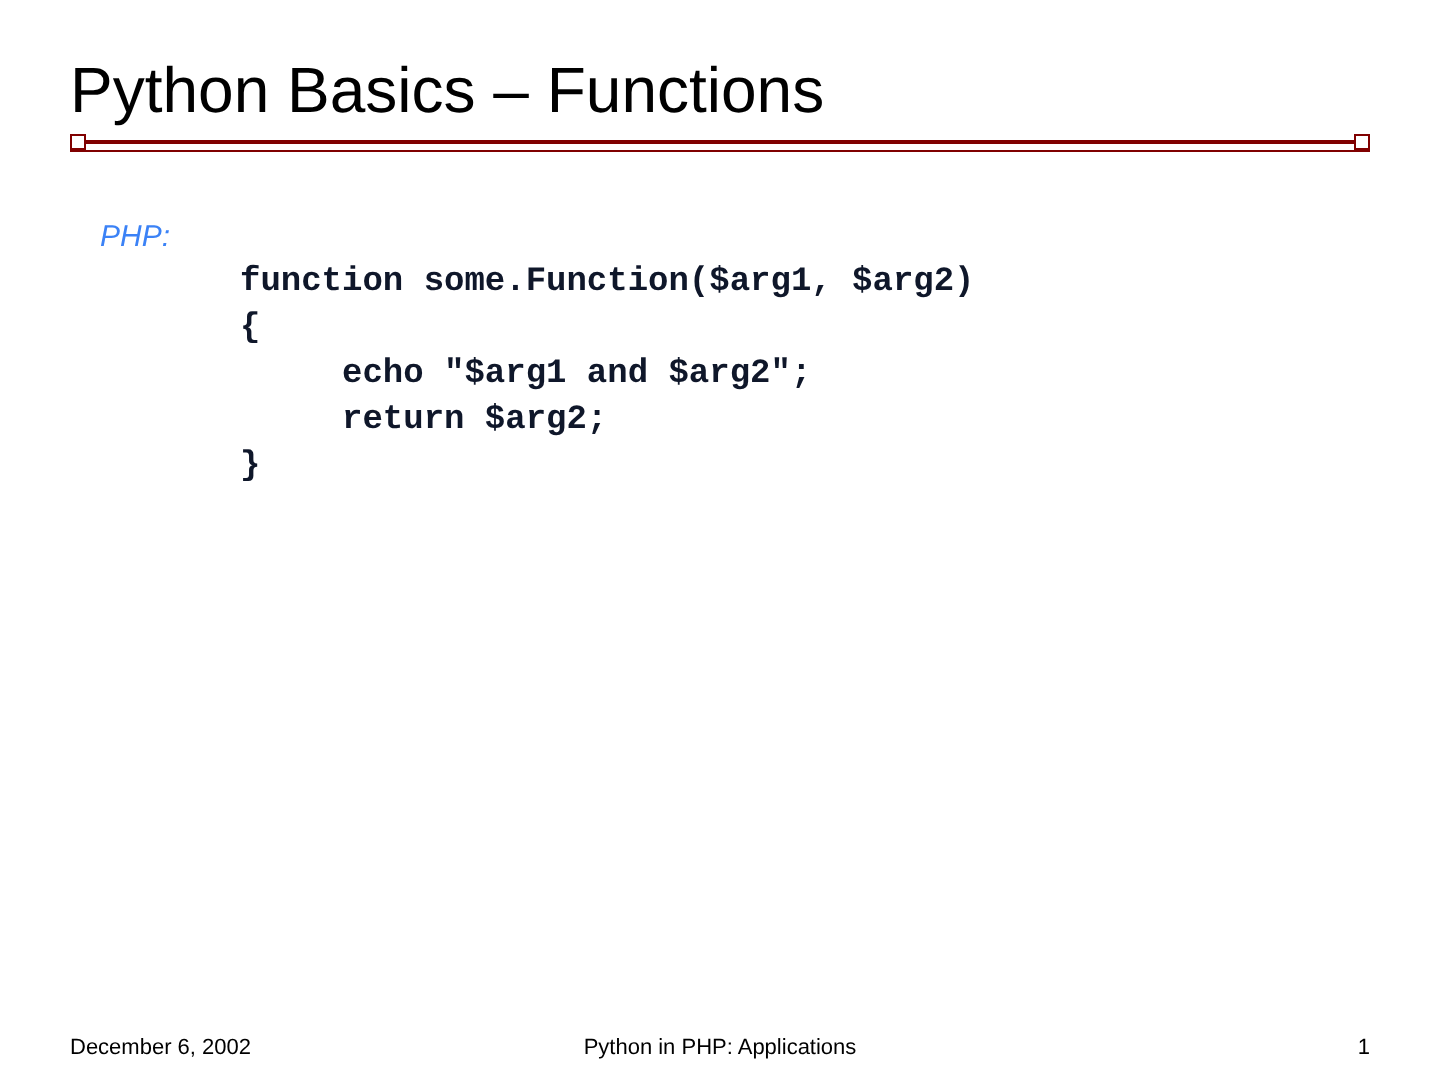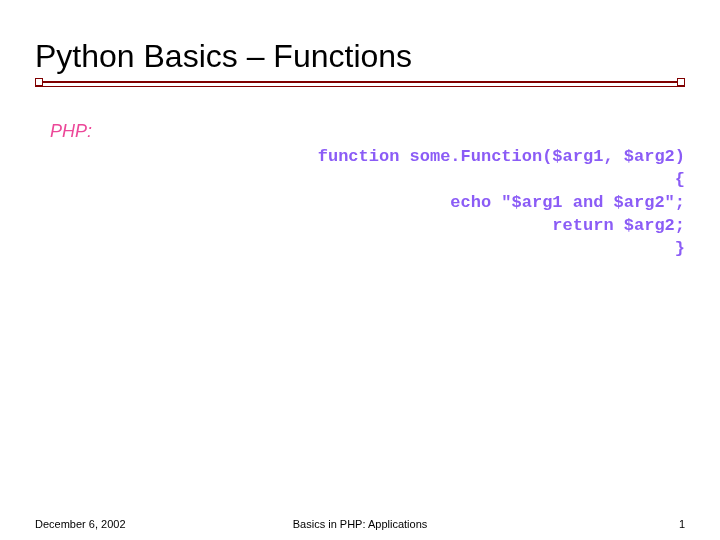--- a/index.html
+++ b/index.html
@@ -7,21 +7,21 @@
     width: 720px;
     height: 540px;
     background: #ffffff;
     font-family: Verdana, Arial, sans-serif;
     position: relative;
     overflow: hidden;
   }
   .slide {
     width: 100%;
     height: 100%;
-    padding: 38px 35px 30px 35px;
+    padding: 27px 35px 30px 35px;
     position: relative;
   }
   .title {
     font-size: 32px;
     font-weight: normal;
     color: #000;
     margin-bottom: 6px;
     letter-spacing: 0px;
   }
   .underline-wrap {
@@ -50,34 +50,33 @@
     border: 1px solid #800000;
     background: #fff;
   }
   .sq-left { left: 0; top: -3px; }
   .sq-right { right: 0; top: -3px; }
   .content {
     padding-left: 15px;
   }
   .lang-label {
     font-style: italic;
-    font-size: 18px;
+    font-size: 15px;
     margin-bottom: 4px;
-    color: #ec4899;
+    color: #3b82f6;
   }
   .code-block {
     font-family: "Courier New", monospace;
     font-size: 17px;
     font-weight: bold;
-    color: #8b5cf6;
+    color: #0f172a;
     white-space: pre;
     margin-left: 70px;
     margin-bottom: 18px;
     line-height: 1.35;
-    text-align: right;
   }
   .footer {
     position: absolute;
     bottom: 22px;
     left: 35px;
     right: 35px;
     font-size: 11px;
     color: #000;
   }
   .footer-left { position: absolute; left: 0; }
@@ -102,16 +101,16 @@
     <div class="code-block">function some.Function($arg1, $arg2)
 {
      echo "$arg1 and $arg2";
      return $arg2;
 }</div>
 
   </div>
 
   <div class="footer">
     <span class="footer-left">December 6, 2002</span>
-    <span class="footer-center">Basics in PHP: Applications</span>
+    <span class="footer-center">Python in PHP: Applications</span>
     <span class="footer-right">1</span>
   </div>
 </div>
 
 </body></html>

